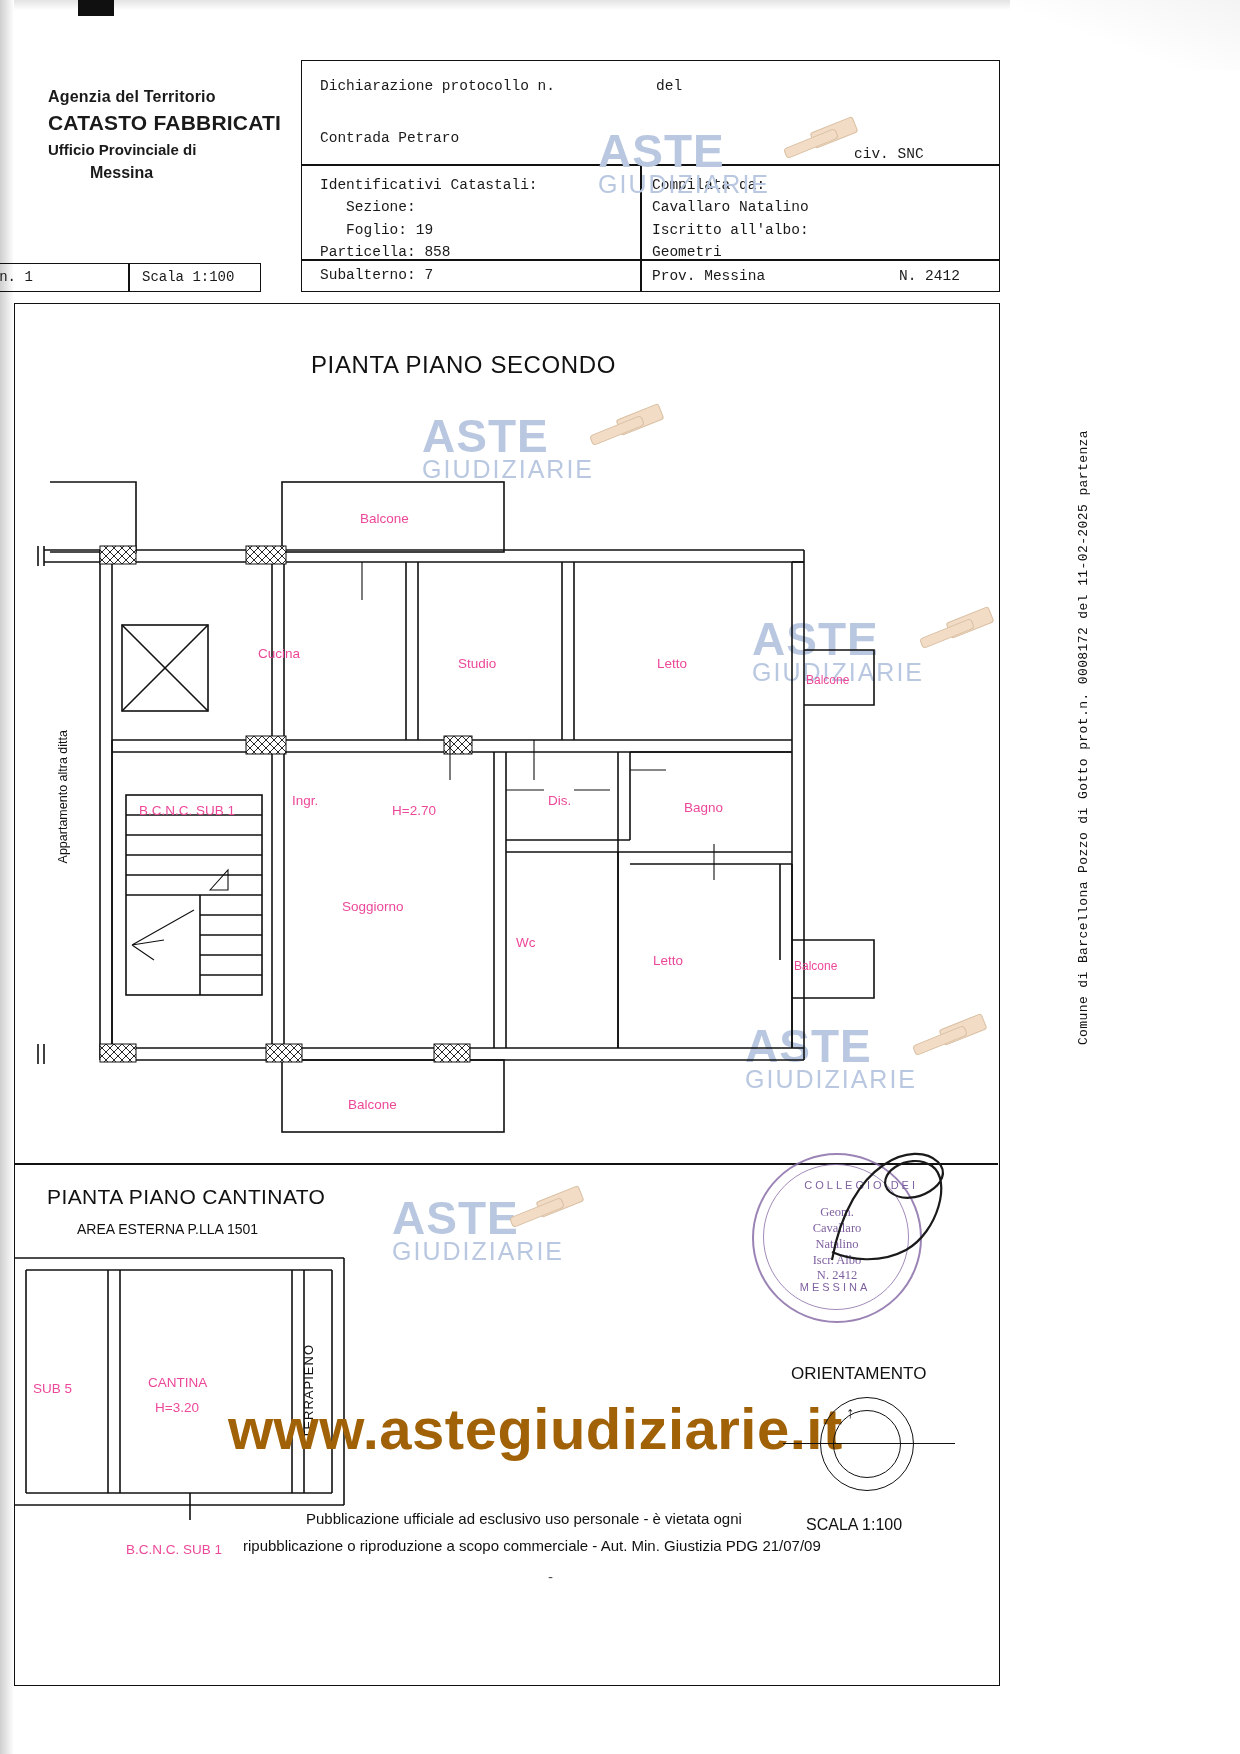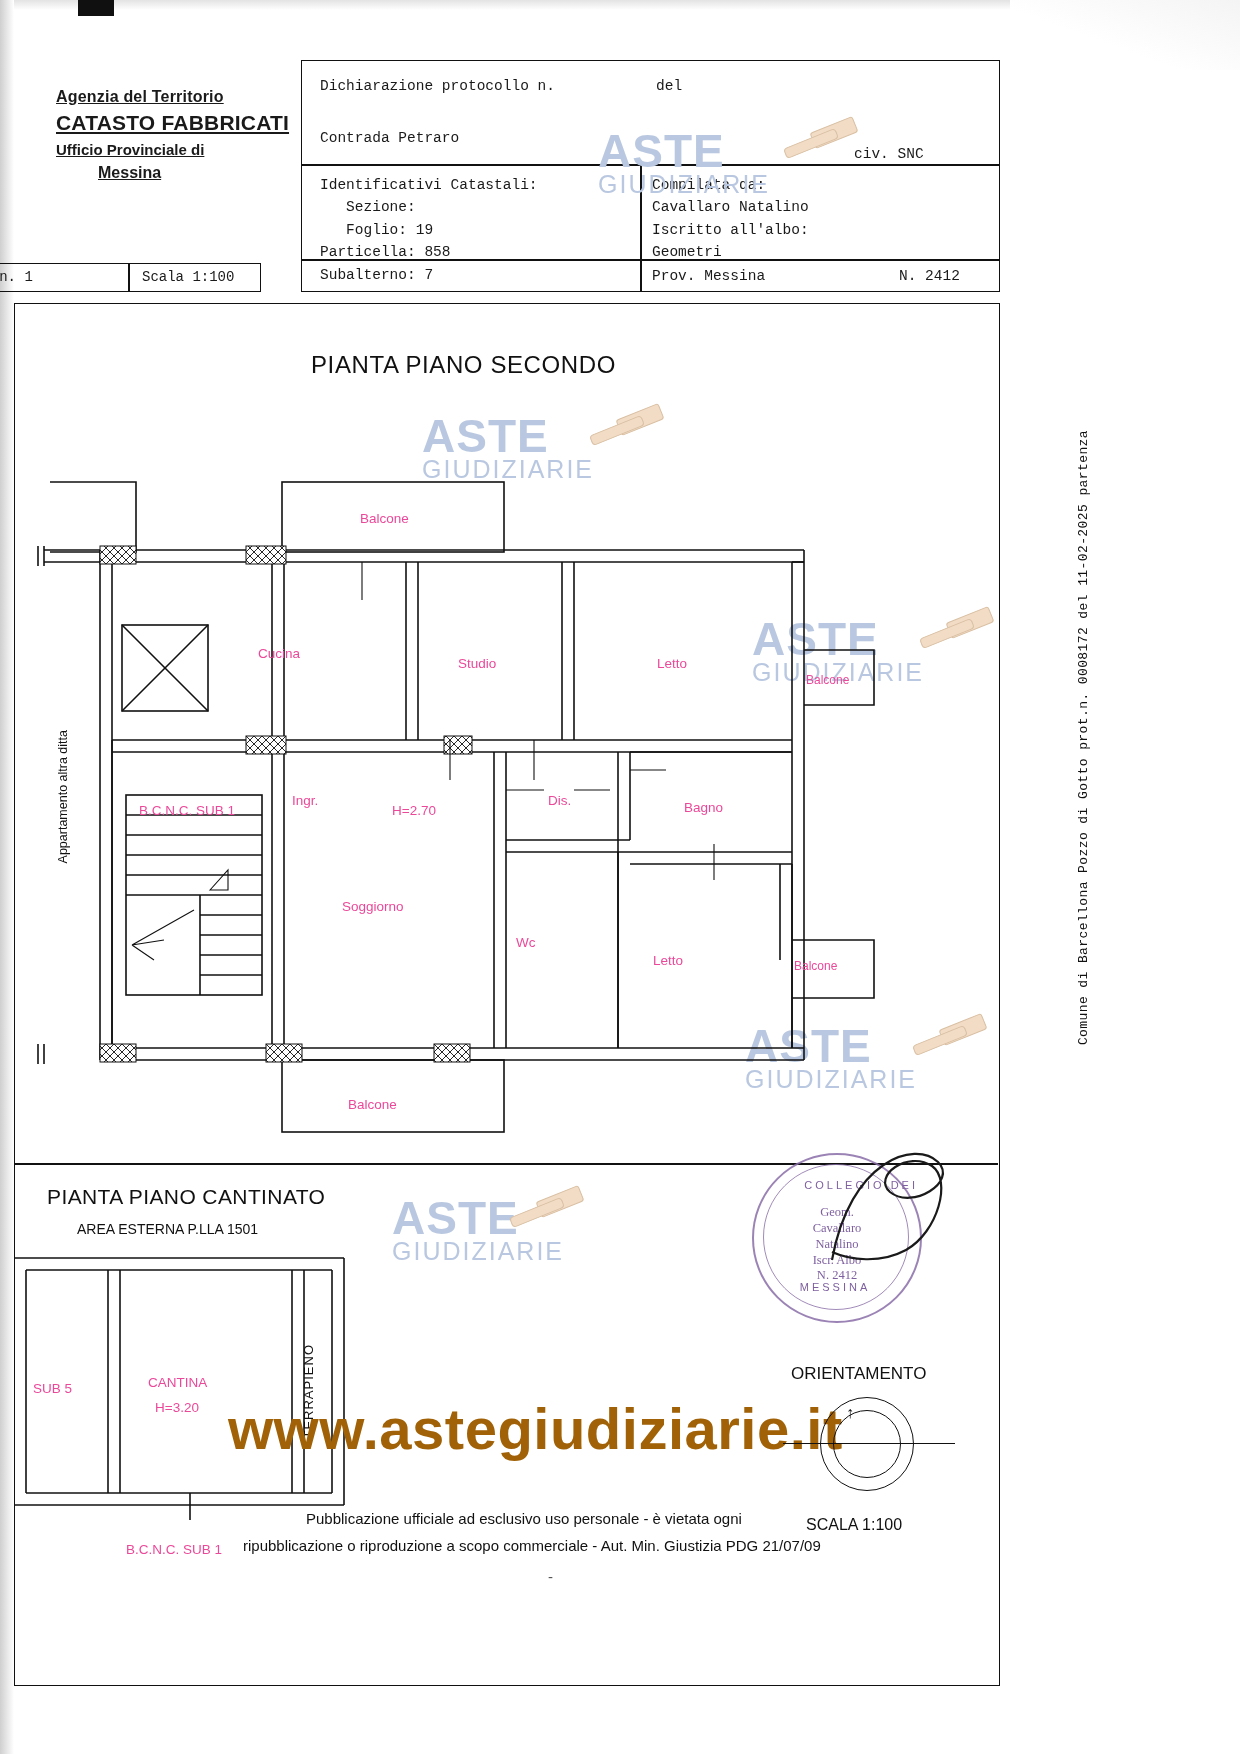--- a/index.html
+++ b/index.html
@@ -33,21 +33,21 @@
     left: 0; top: 0; width: 1240px; height: 10px;
     background: linear-gradient(to bottom, #e3e3e3, #ffffff);
   }
   .paper-fold {
     left: 1010px; top: 0; width: 230px; height: 70px;
     background: linear-gradient(200deg, #f4f4f4 0%, #ffffff 60%);
   }
 
   
   .agency {
-    left: 56px; top: 88px; width: 250px; text-decoration: underline;
+    left: 48px; top: 88px; width: 250px;
   }
   .agency .l1 { font-size: 16px; font-weight: bold; letter-spacing: .2px; }
   .agency .l2 { font-size: 21px; font-weight: bold; margin-top: 5px; letter-spacing: .2px;}
   .agency .l3 { font-size: 15px; font-weight: bold; margin-top: 6px; }
   .agency .l4 { font-size: 16px; font-weight: bold; margin-top: 6px; margin-left: 42px;}
 
   .scala-box {
     left: -30px; top: 263px; width: 290px; height: 27px;
     border: 1.6px solid #111;
     border-left: none;

